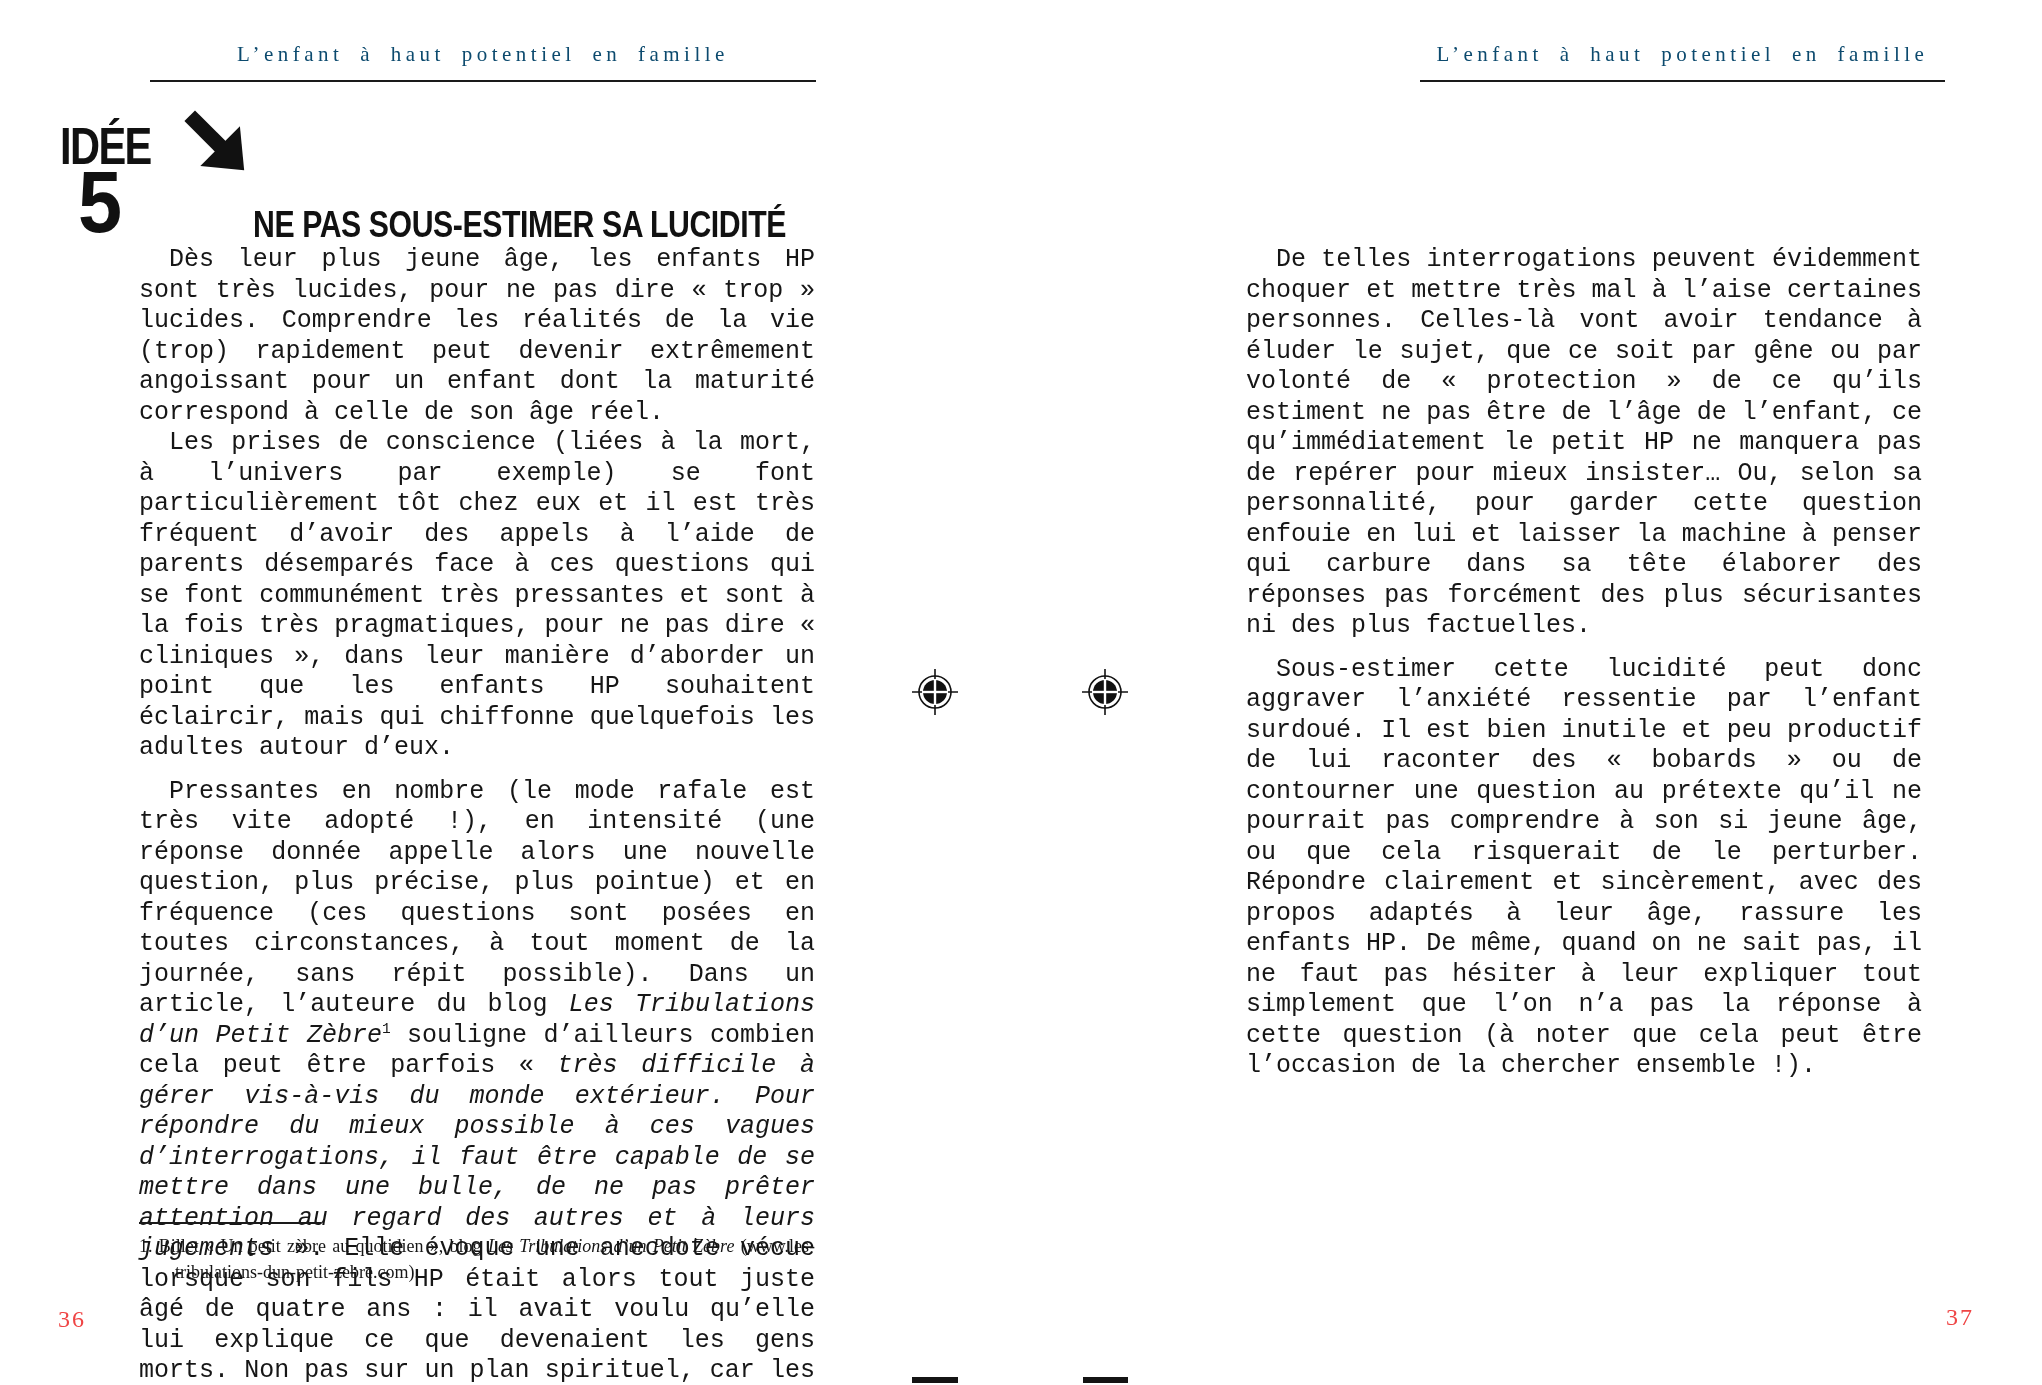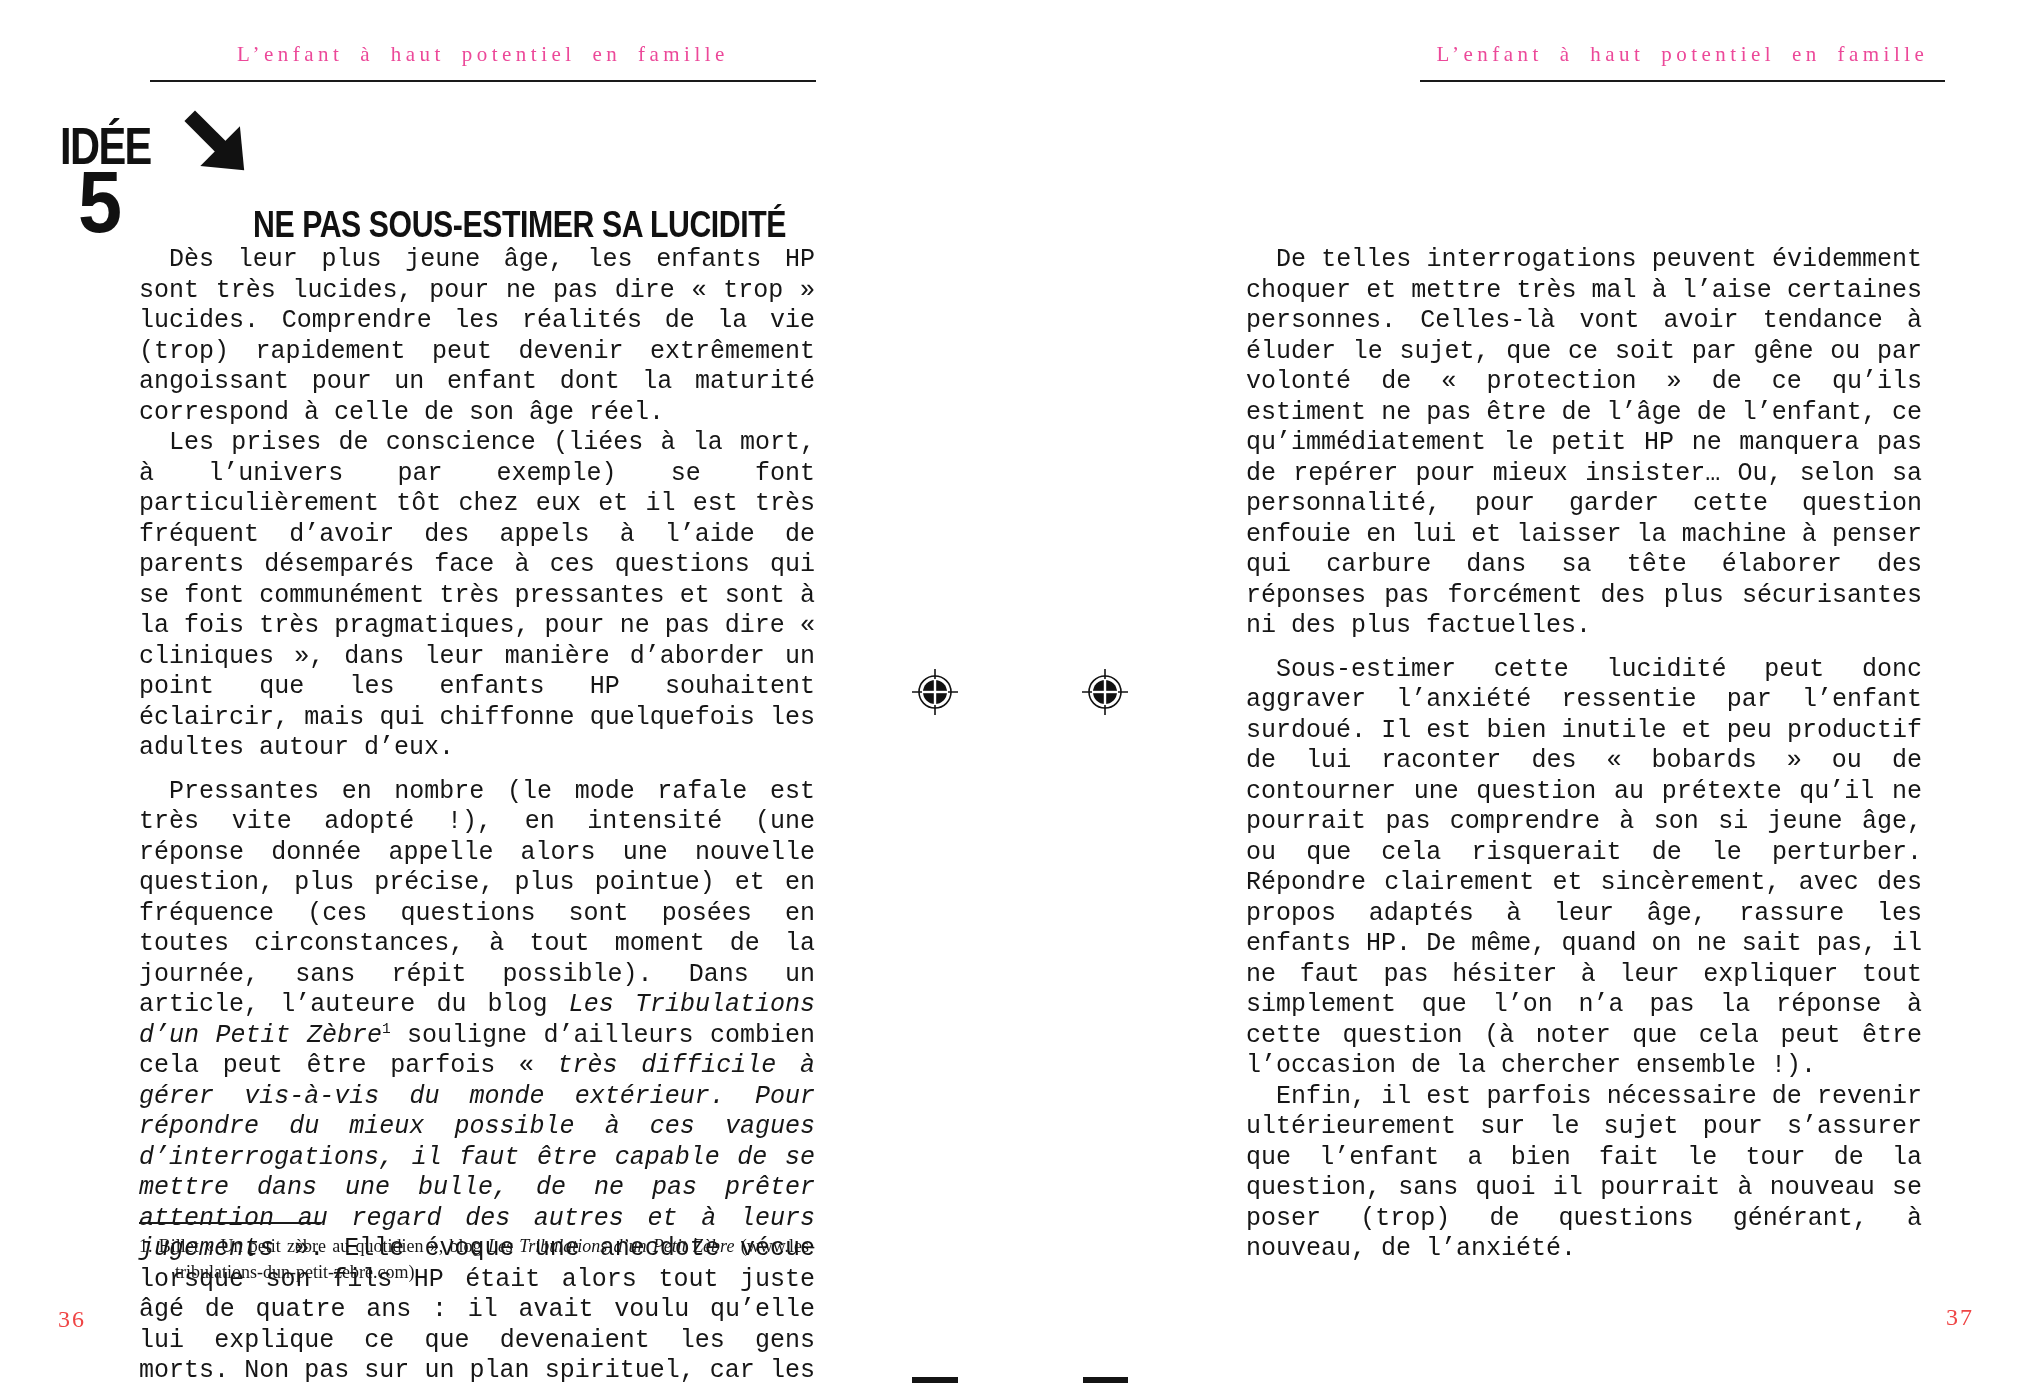--- a/index.html
+++ b/index.html
@@ -3,21 +3,21 @@
 <meta charset="utf-8">
 <style>
   html,body{margin:0;padding:0;background:#ffffff;}
   .spread{
     position:relative;width:2042px;height:1385px;background:#ffffff;
     color:#171717;font-family:"Liberation Serif", serif;overflow:hidden;
   }
   
   .running-head{
     position:absolute;top:42px;text-align:center;
-    font-size:21px;letter-spacing:4.5px;word-spacing:7px;color:#ec4899;
+    font-size:21px;letter-spacing:4.5px;word-spacing:7px;color:#0c4a6e;
     border-bottom:2px solid #1a1a1a;padding-bottom:13px;
   }
   .running-head.left{left:150px;width:666px;}
   .running-head.right{left:1420px;width:525px;}
   
   .idea-label{
     position:absolute;left:60px;top:116px;
     font-family:"Liberation Sans", sans-serif;font-weight:bold;font-size:52px;
     letter-spacing:-2px;transform:scaleX(0.8);transform-origin:left top;color:#111;
   }
@@ -103,21 +103,20 @@
   </div>
 
   <div>
     <div class="running-head right">
       <span>L’enfant à haut potentiel en famille</span>
     </div>
 
     <div class="body-col right-col">
         <p><span>De telles interrogations peuvent évidemment choquer et mettre très mal à l’aise certaines personnes. Celles-là vont avoir tendance à éluder le sujet, que ce soit par gêne ou par volonté de « protection » de ce qu’ils estiment ne pas être de l’âge de l’enfant, ce qu’immédiatement le petit HP ne manquera pas de repérer pour mieux insister… Ou, selon sa personnalité, pour garder cette question enfouie en lui et laisser la machine à penser qui carbure dans sa tête élaborer des réponses pas forcément des plus sécurisantes ni des plus factuelles.</span></p>
         <p class="space-before"><span>Sous-estimer cette lucidité peut donc aggraver l’anxiété ressentie par l’enfant surdoué. Il est bien inutile et peu productif de lui raconter des « bobards » ou de contourner une question au prétexte qu’il ne pourrait pas comprendre à son si jeune âge, ou que cela risquerait de le perturber. Répondre clairement et sincèrement, avec des propos adaptés à leur âge, rassure les enfants HP. De même, quand on ne sait pas, il ne faut pas hésiter à leur expliquer tout simplement que l’on n’a pas la réponse à cette question (à noter que cela peut être l’occasion de la chercher ensemble !).</span></p>
-        <p><span>Enfin, il est parfois nécessaire de revenir ultérieurement sur le sujet pour s’assurer que l’enfant a bien fait le tour de la question, sans quoi il pourrait à nouveau se poser (trop) de questions générant, à nouveau, de l’anxiété.</span></p>
       </div>
 
     <div class="pagenum right">37</div>
   </div>
 
   <div class="reg-mark m1">
     <svg width="46" height="46" viewBox="0 0 46 46" xmlns="http://www.w3.org/2000/svg">
       <line x1="23" y1="0" x2="23" y2="46" stroke="#111" stroke-width="1.6"></line>
       <line x1="0" y1="23" x2="46" y2="23" stroke="#111" stroke-width="1.6"></line>
       <circle cx="23" cy="23" r="12" fill="#111"></circle>

